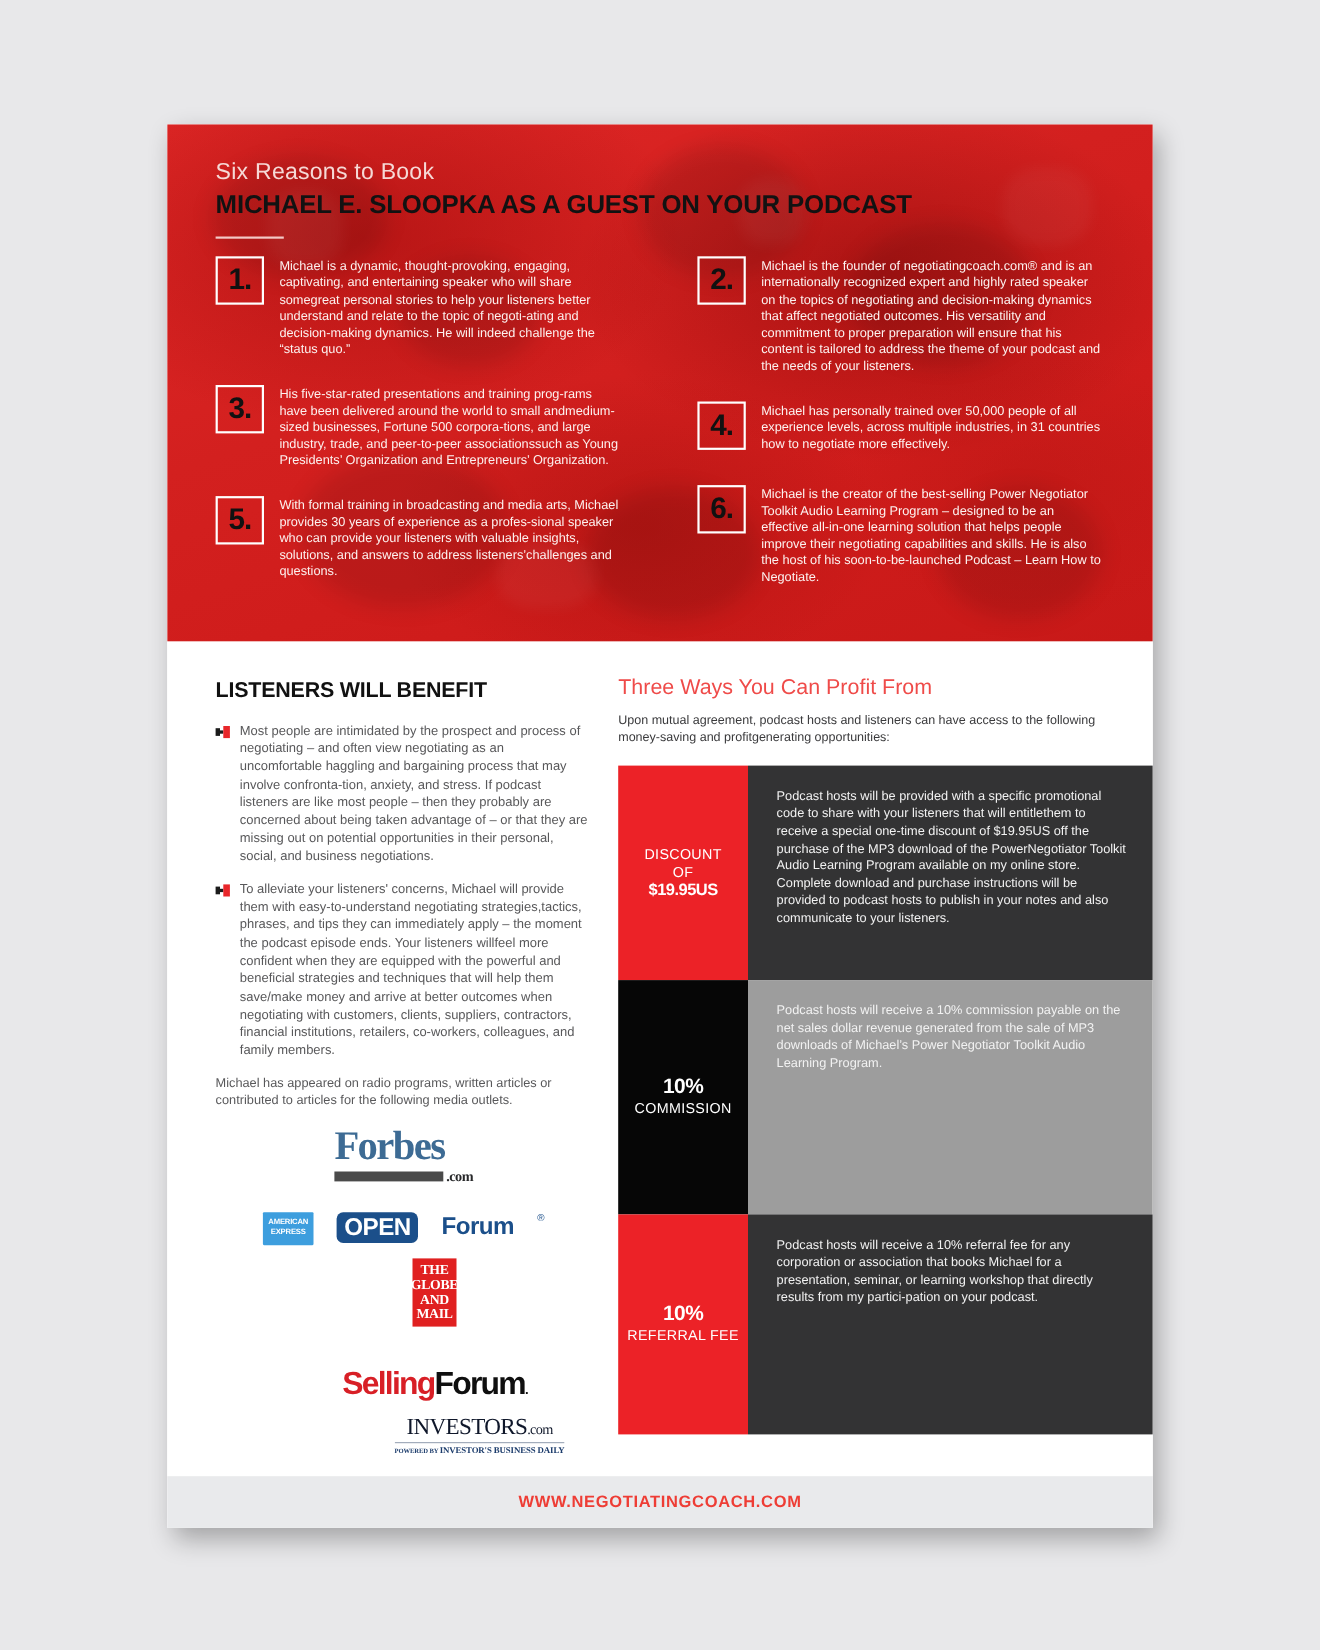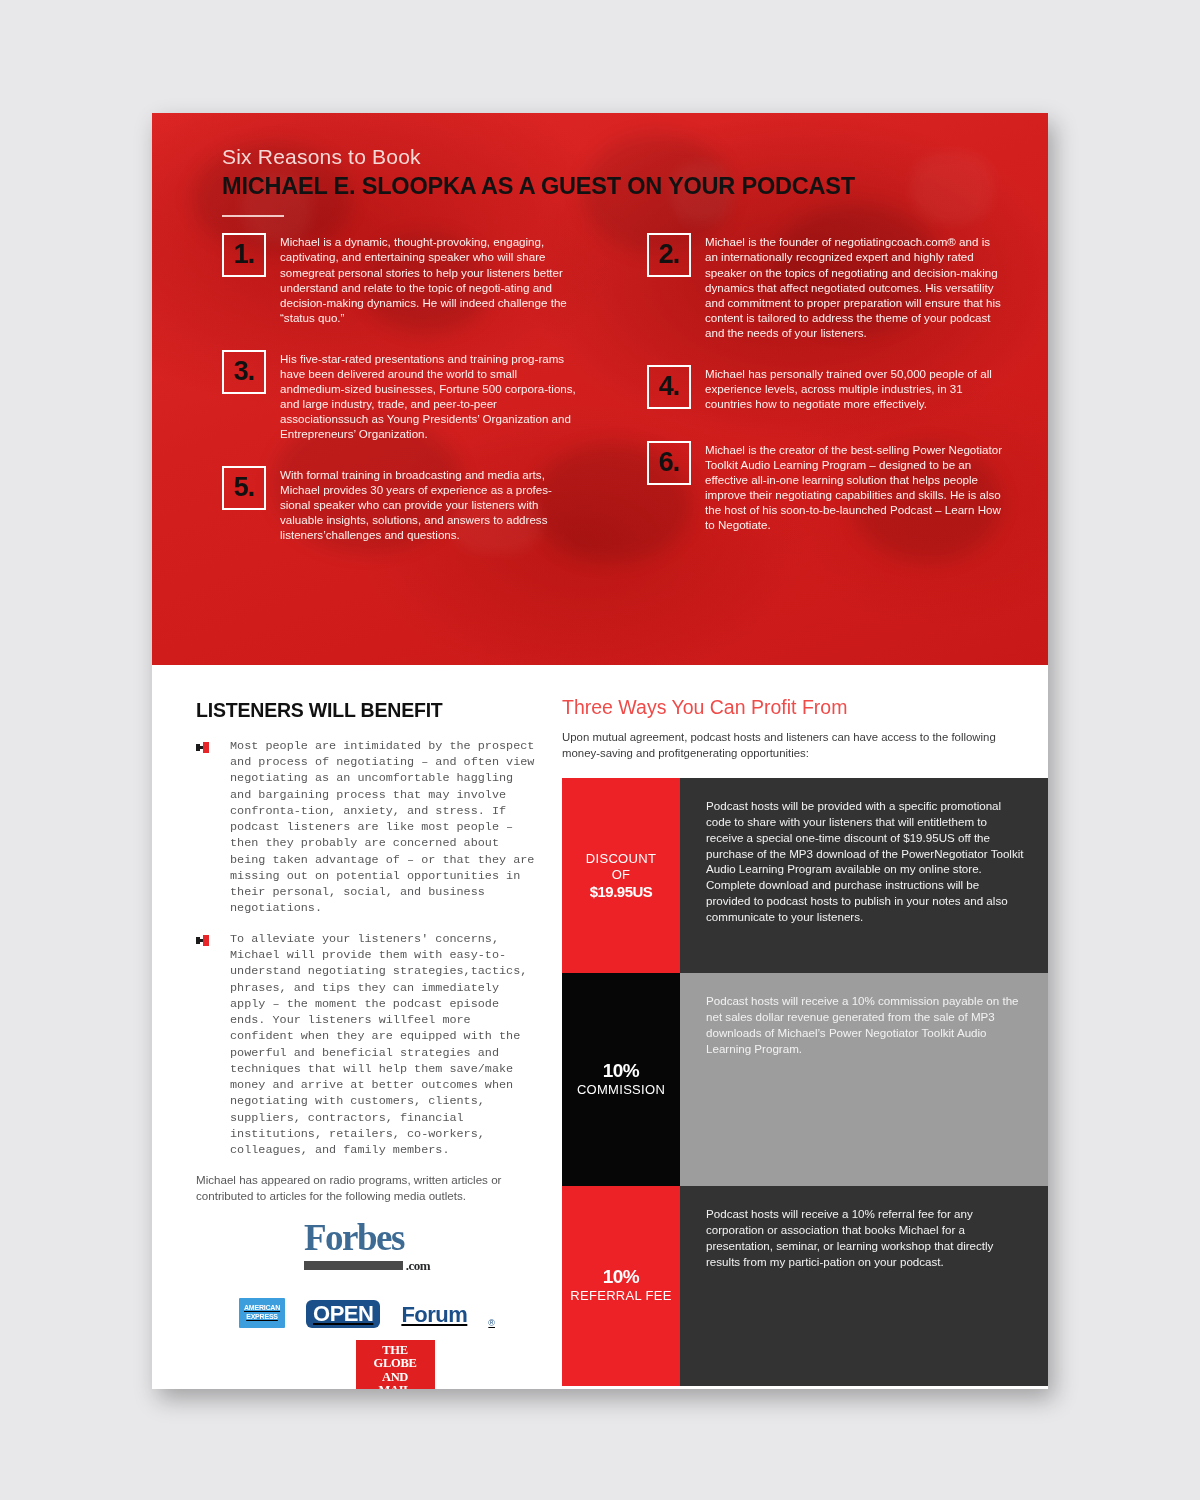--- a/index.html
+++ b/index.html
@@ -22,29 +22,28 @@
     width: 896px;
     height: 1276px;
     background: #ffffff;
     box-shadow: 6px 10px 22px rgba(0,0,0,0.30);
     overflow: hidden;
   }
 
   
   #hero {
     position: relative;
-    height: 552px;
+    height: 470px;
     background:
       radial-gradient(ellipse 420px 250px at 20% 22%, rgba(150,8,8,0.50) 0%, rgba(150,8,8,0) 70%),
       radial-gradient(ellipse 380px 230px at 72% 30%, rgba(120,5,5,0.45) 0%, rgba(120,5,5,0) 72%),
       radial-gradient(ellipse 320px 200px at 48% 78%, rgba(160,15,12,0.45) 0%, rgba(160,15,12,0) 70%),
       radial-gradient(ellipse 250px 180px at 88% 70%, rgba(180,22,18,0.40) 0%, rgba(180,22,18,0) 70%),
       linear-gradient(160deg, #e02726 0%, #d3201f 40%, #cf1c1b 70%, #c81918 100%);
     overflow: hidden;
-    padding-left: 26px;
   }
   
   #hero .tex {
     position: absolute;
     border-radius: 50%;
     background: rgba(0,0,0,0.10);
     filter: blur(9px);
     pointer-events: none;
   }
   #hero .texl {
@@ -130,23 +129,22 @@
     font-weight: bold;
     color: #111111;
     line-height: 1.12;
     margin-top: 3px;
     letter-spacing: -0.2px;
   }
 
   .bullets { margin-top: 16px; }
   .bullet {
     display: flex;
-    gap: 21px;
+    gap: 9px;
     margin-bottom: 14px;
-    font-family: Liberation Mono, monospace;
   }
   .bullet-icon {
     flex: 0 0 auto;
     width: 13px;
     height: 11px;
     margin-top: 4px;
     position: relative;
   }
   .bullet-icon .bi-a { position:absolute; left:0; top:2px; width:4px; height:7px; background:#1b1b1b; }
   .bullet-icon .bi-b { position:absolute; left:4px; top:4px; width:3px; height:3px; background:#1b1b1b; }
@@ -191,40 +189,40 @@
     display: flex; align-items: center; margin-top: 2px;
   }
   .lg-forbes .fb-bar .bar { flex: 1; height: 9px; background: #4a4a4a; }
   .lg-forbes .fb-bar .dotcom {
     font-family: "Liberation Serif", serif;
     font-weight: bold; font-size: 13px; color: #27282a; margin-left: 3px;
     letter-spacing: -0.5px;
   }
 
   
-  .lg-open { display: flex; align-items: flex-end; gap: 21px; text-decoration: underline; }
+  .lg-open { display: flex; align-items: flex-start; gap: 21px; }
   .lg-open .amex {
     width: 46px; height: 30px; background: #3d9ede; border-radius: 1px;
     display: flex; flex-direction: column; align-items: center; justify-content: center;
     color: #ffffff; font-size: 7px; font-weight: bold; letter-spacing: -0.2px;
     line-height: 1.25; font-family: "Liberation Sans", sans-serif;
   }
   .lg-open .openbox {
     background: #1b4f8a; border-radius: 6px; padding: 3px 7px;
     color: #ffffff; font-size: 22px; font-weight: bold; letter-spacing: -0.5px;
     line-height: 1;
   }
   .lg-open .forumword {
     color: #1b4f8a; font-size: 22px; font-weight: bold; letter-spacing: -0.5px;
   }
   .lg-open .reg { color: #1b4f8a; font-size: 9px; vertical-align: super; }
 
   
   .lg-globe {
-    width: 79px; height: 62px; background: #e02020;
+    width: 40px; height: 62px; background: #e02020;
     display: flex; flex-direction: column; align-items: center; justify-content: center;
     color: #ffffff; font-family: "Liberation Serif", serif; font-weight: bold;
     font-size: 12.5px; line-height: 1.05; letter-spacing: -0.3px;
   }
 
   
   .lg-selling { font-size: 29px; font-weight: bold; letter-spacing: -1.6px; line-height: 1; }
   .lg-selling .s1 { color: #d81f26; }
   .lg-selling .s2 { color: #0f0f0f; }
   .lg-selling .s3 { color: #0f0f0f; font-size: 12px; }

